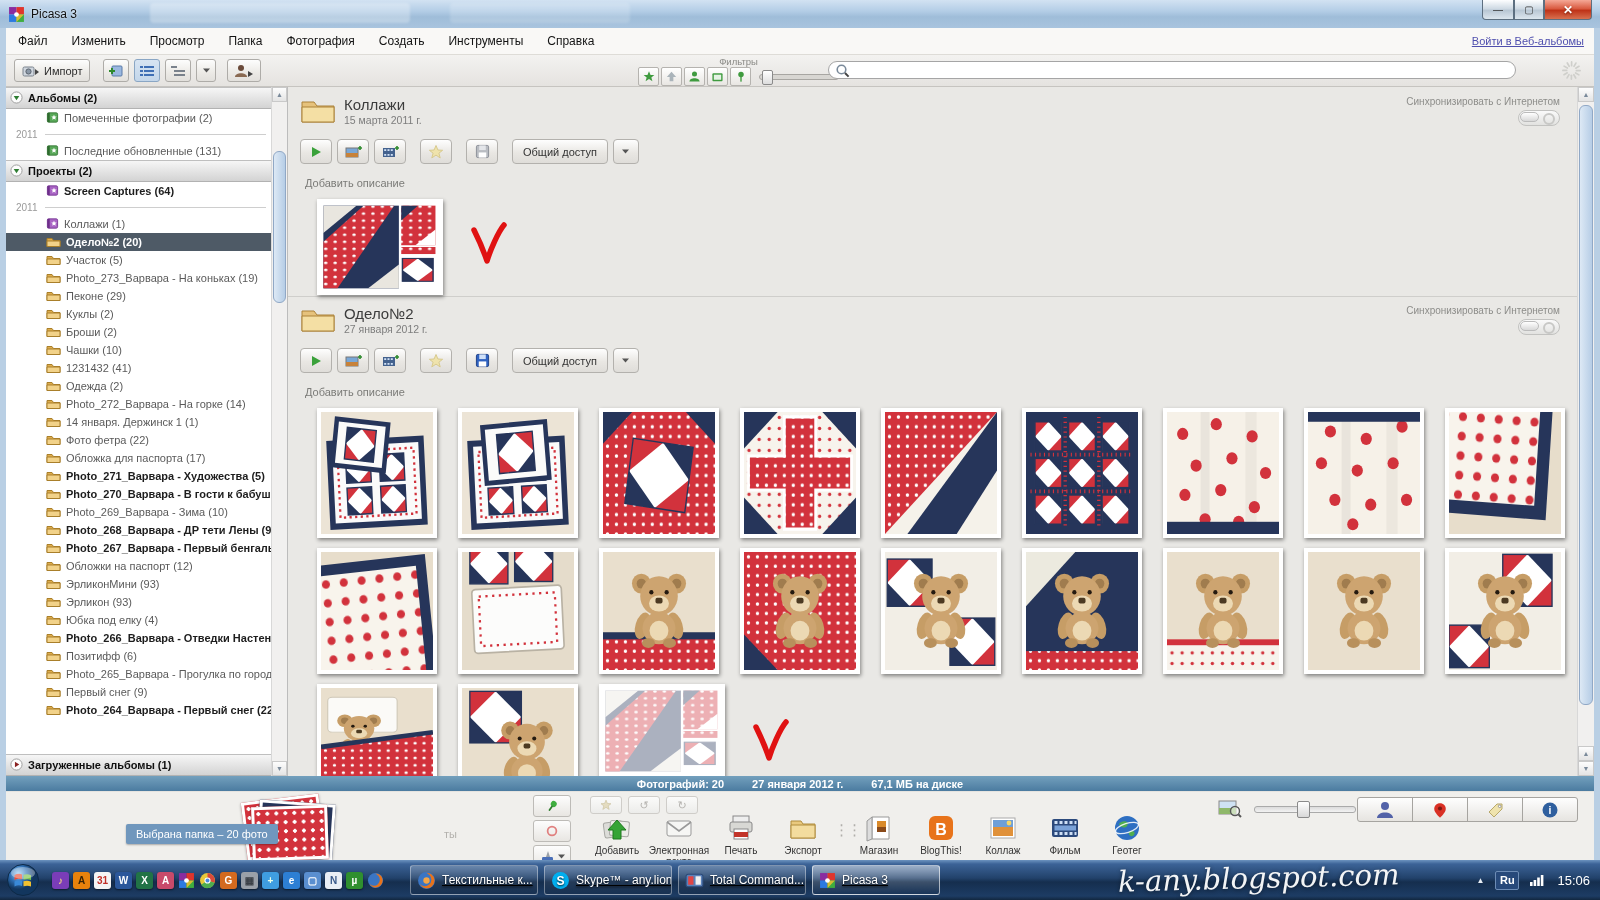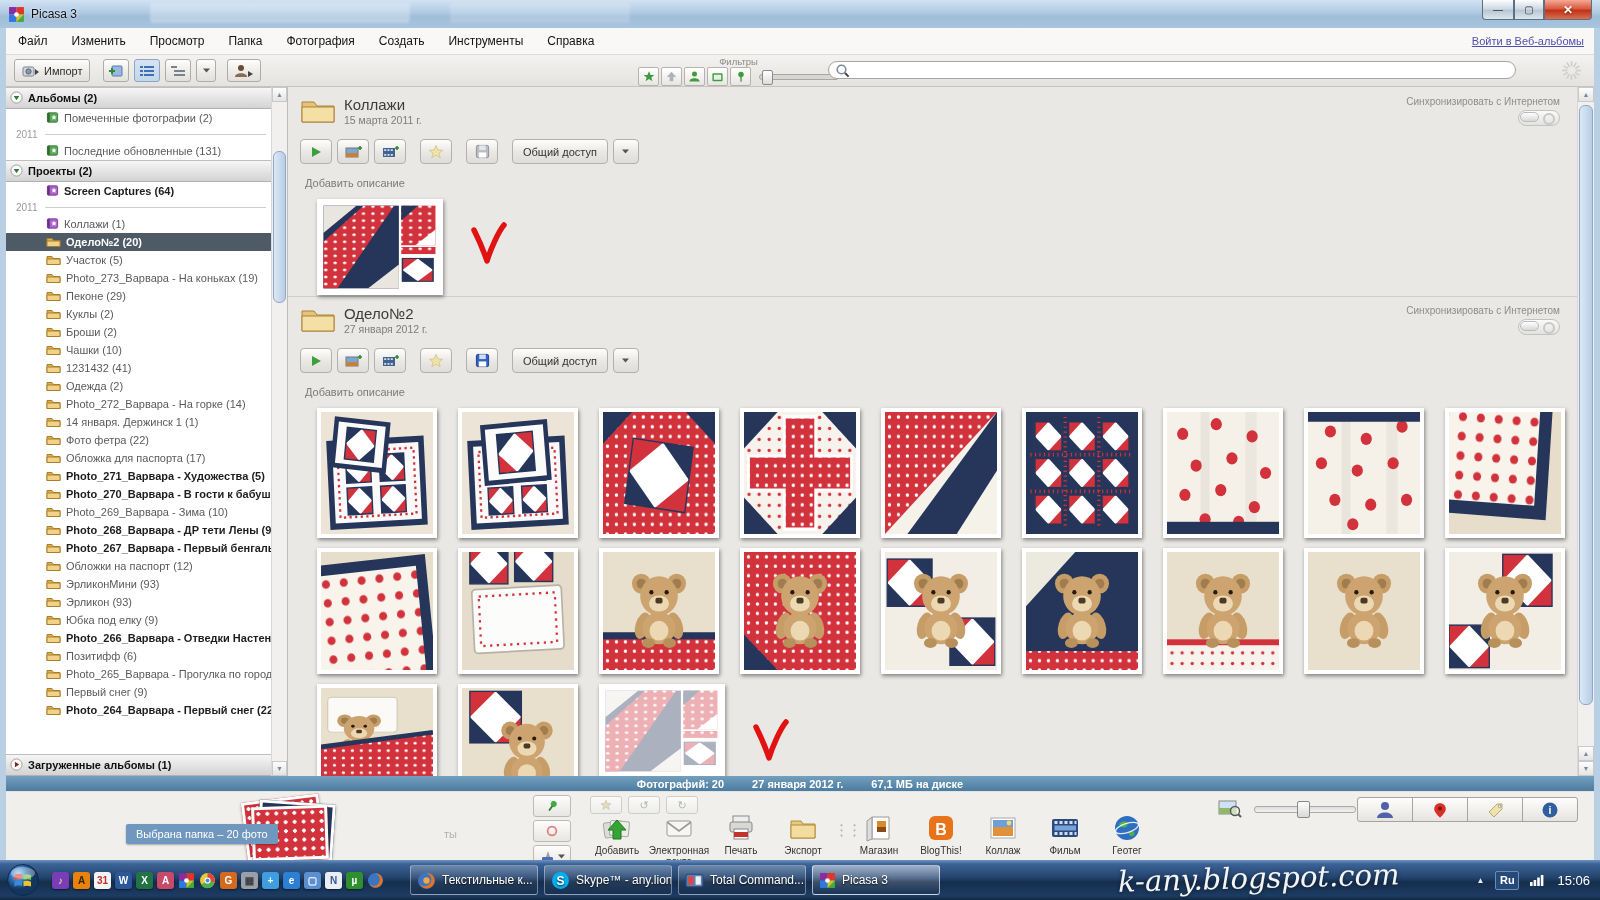--- a/index.html
+++ b/index.html
@@ -98,21 +98,21 @@
   .rb{width:54px;height:23px;border:1px solid #a6a4a0;margin-left:-1px;background:linear-gradient(#fefefe,#e6e4e0);display:flex;align-items:center;justify-content:center;}
   .rb:first-child{border-radius:3px 0 0 3px;}
   .rb:last-child{border-radius:0 3px 3px 0;}
   
   .taskbar{position:absolute;left:0;top:860px;width:1600px;height:40px;
     background:linear-gradient(#6c93bf 0%,#3c6397 10%,#22426b 45%,#152e4e 55%,#1d3c64 90%,#12273f 100%);
     display:flex;align-items:center;}
   .orb{margin-left:6px;width:34px;height:34px;flex:none;}
   .ql{display:flex;gap:4px;margin-left:12px;}
   .qli{width:17px;height:17px;border-radius:3px;display:flex;align-items:center;justify-content:center;font-size:10px;font-weight:bold;box-shadow:0 1px 2px rgba(0,0,0,.5);}
-  .tasks{display:flex;gap:6px;margin-left:26px;}
+  .tasks{display:flex;gap:6px;margin-left:26px;text-decoration:underline;}
   .task{width:128px;height:30px;border:1px solid rgba(255,255,255,.38);border-radius:3px;
     background:linear-gradient(rgba(255,255,255,.25),rgba(255,255,255,.08) 50%,rgba(0,0,0,.15));
     display:flex;align-items:center;gap:6px;padding:0 6px;color:#fff;font-size:12px;white-space:nowrap;overflow:hidden;
     text-shadow:0 1px 2px rgba(0,0,0,.8);box-sizing:border-box;}
   .task.active{background:linear-gradient(rgba(255,255,255,.5),rgba(255,255,255,.2) 50%,rgba(0,0,0,.08));border-color:rgba(255,255,255,.6);}
   .watermark{position:absolute;left:1118px;top:1px;font-family:"DejaVu Serif",serif;font-style:italic;font-size:29px;
     color:rgba(255,255,255,.95);transform:rotate(-1.5deg);text-shadow:0 1px 4px rgba(0,0,0,.45);pointer-events:none;}
   .trayright{position:absolute;right:10px;top:0;height:40px;display:flex;align-items:center;gap:11px;color:#fff;}
   .hidicons{font-size:8px;color:#e8eef5;}
   .langbox{width:22px;height:17px;background:#27497a;border:1px solid #6d8cb5;border-radius:2px;display:flex;align-items:center;justify-content:center;font-size:11px;font-weight:bold;}
@@ -491,21 +491,21 @@
                     <path d="M1 3.5 h5 l1.5 2 h6.5 v6 h-13 Z" fill="#dfae4f" stroke="#a97f2a"></path>
                     <path d="M1 6 h13 v5.5 h-13 Z" fill="#f2d289" stroke="#a97f2a"></path>
                   </svg></span>
                 <span>Эрликон (93)</span>
               </div>
               <div class="srow">
                 <span><svg width="15" height="13" viewBox="0 0 15 13">
                     <path d="M1 3.5 h5 l1.5 2 h6.5 v6 h-13 Z" fill="#dfae4f" stroke="#a97f2a"></path>
                     <path d="M1 6 h13 v5.5 h-13 Z" fill="#f2d289" stroke="#a97f2a"></path>
                   </svg></span>
-                <span>Юбка под елку (9)</span>
+                <span>Юбка под елку (4)</span>
               </div>
               <div class="srow bold">
                 <span><svg width="15" height="13" viewBox="0 0 15 13">
                     <path d="M1 3.5 h5 l1.5 2 h6.5 v6 h-13 Z" fill="#dfae4f" stroke="#a97f2a"></path>
                     <path d="M1 6 h13 v5.5 h-13 Z" fill="#f2d289" stroke="#a97f2a"></path>
                   </svg></span>
                 <span>Photo_266_Варвара - Отведки Настеньки (3)</span>
               </div>
               <div class="srow">
                 <span><svg width="15" height="13" viewBox="0 0 15 13">

